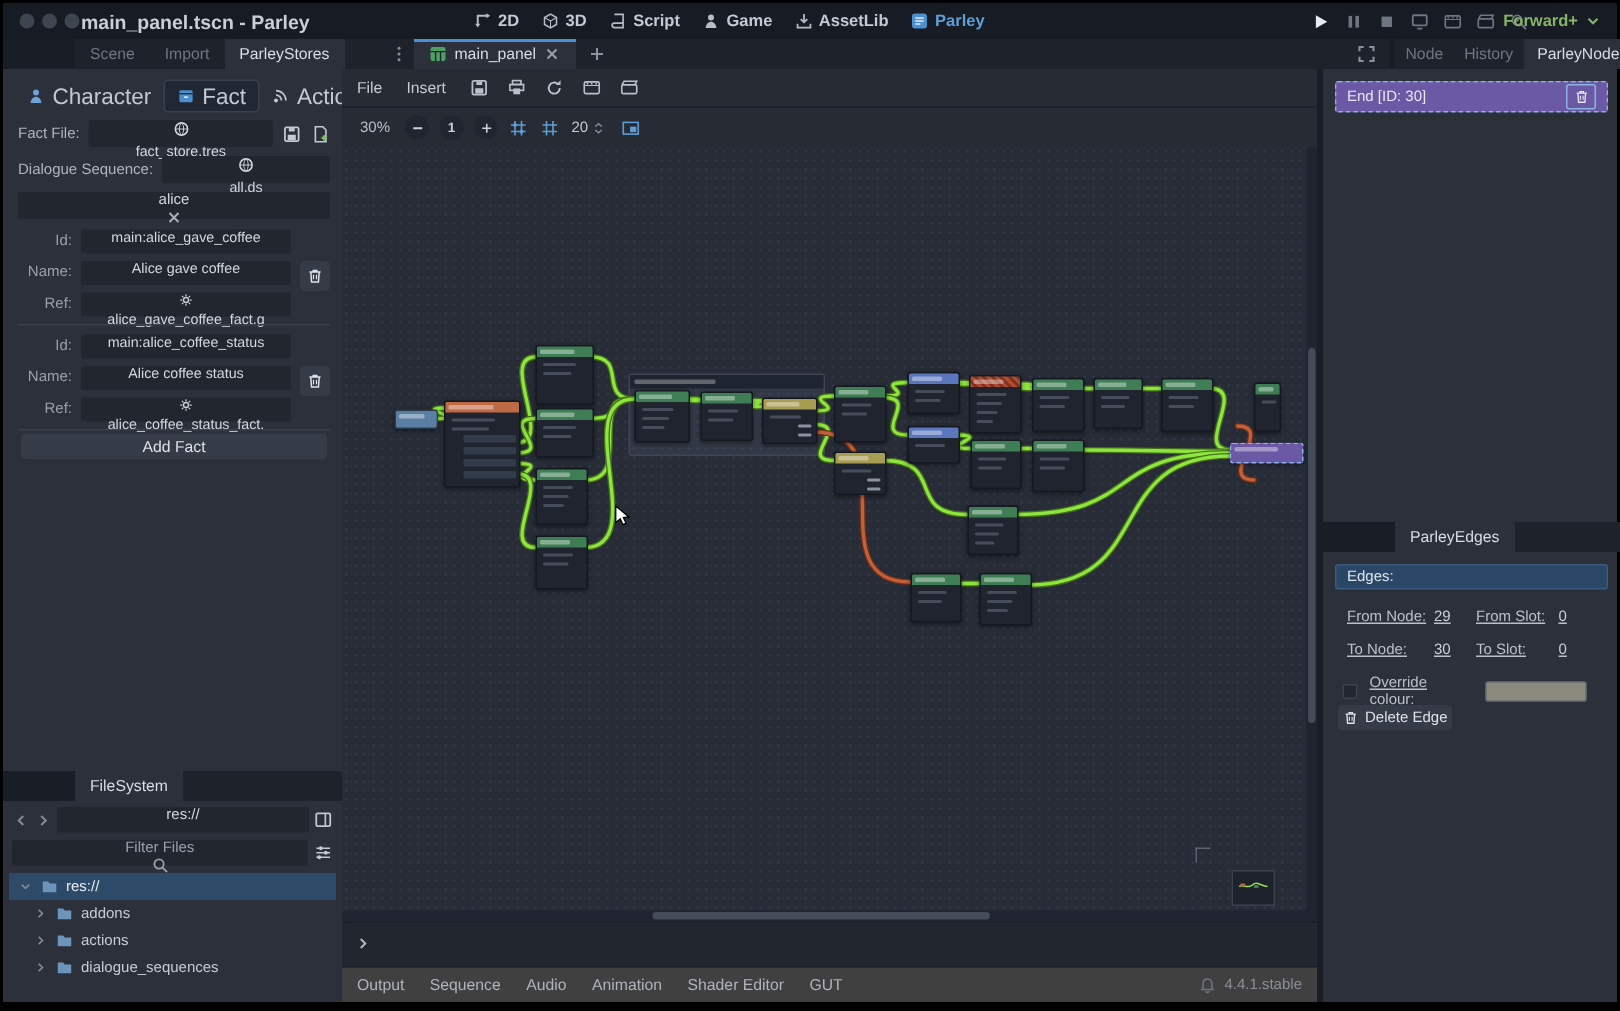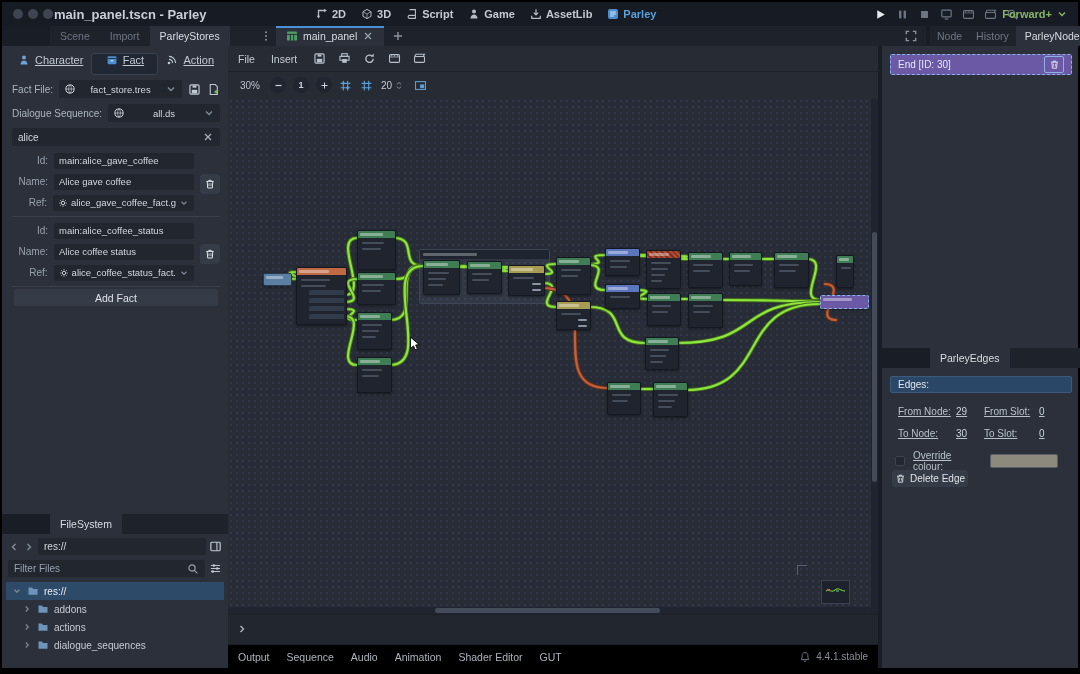--- a/index.html
+++ b/index.html
@@ -20,29 +20,29 @@
   .pbtn{display:inline-flex;width:13px;height:13px;color:#6e7684;}
   .pbtn.on{color:#e6e9ee;}
   .renderer{position:absolute;right:10px;top:0;height:24px;display:flex;align-items:center;gap:4px;
             color:#87b369;font-weight:bold;font-size:11px;}
   
   .tabbar{position:absolute;background:#1e222b;display:flex;align-items:flex-end;margin-left:48px;}
   .tab{height:20px;display:flex;align-items:center;gap:5px;padding:0 10px;color:#6f7682;font-size:10.5px;}
   .tab.on{background:#2b303a;color:#d8dce3;}
   .tab.topline{box-shadow:inset 0 2px 0 #4a90d9;}
   .panel{position:absolute;background:#2b303a;}
-  .field{background:#21262f;border-radius:2px;display:flex;align-items:center;color:#d3d8df;}
+  .field{background:#21262f;border-radius:2px;display:flex;align-items:center;color:#d3d8df;flex-direction:column;}
   .btn{background:#353b47;border-radius:3px;display:flex;align-items:center;justify-content:center;color:#dfe2e8;}
   .ic{display:inline-flex;width:13px;height:13px;flex:none;}
   .ic svg{width:100%;height:100%;}
   .ic12{width:12px;height:12px;}
   .mut{color:#9aa1ad;}
   .dotsbtn{margin-left:auto;color:#8a919e;display:inline-flex;width:12px;height:14px;align-self:center;}
   
-  .stortab{height:20px;display:flex;gap:5px;padding:0 8px;color:#c3c9d2;font-size:11px;text-decoration:underline;}
+  .stortab{height:20px;display:flex;align-items:center;gap:5px;padding:0 8px;color:#c3c9d2;font-size:15px;}
   .stortab.on{background:#222734;border:1px solid #3a4150;border-radius:3px;}
   .lbl{color:#aeb5bf;}
   .factcard{position:absolute;left:10px;right:8px;}
   .frow{display:flex;align-items:center;height:21px;}
   .frow .fl{width:36px;text-align:right;margin-right:6px;color:#9aa1ad;}
   .frow .field{flex:1;height:16px;padding:0 5px;font-size:9.5px;}
   .trashbtn{position:absolute;right:0;top:24px;width:20px;height:20px;}
   
   .fsrow{display:flex;align-items:center;height:18px;gap:5px;padding-left:8px;color:#c6cbd4;}
   .fsrow.selrow{background:#2d4a69;color:#e8edf3;}
@@ -74,21 +74,21 @@
   .kv{display:flex;align-items:center;color:#b9c0ca;text-decoration:underline;}
   .kv b{color:#ccd2da;font-weight:normal;}
   .hdrbar{background:#2b4767;border:1px solid #3c5a7e;border-radius:2px;color:#dfe5ec;
           display:flex;align-items:center;padding:0 7px;}
   .endrow{background:#6c59a5;border:1px dashed #88b4ea;border-radius:2px;display:flex;align-items:center;
           color:#e9e6f4;padding:0 7px;}
   .endtrash{margin-left:auto;width:18px;height:15px;border:1px solid #8ab2e4;border-radius:2px;
             display:flex;align-items:center;justify-content:center;color:#e9e6f4;background:#6c59a5;}
   .swatch{background:#8c8a7d;border:1px solid #5a5f66;border-radius:2px;}
   
-  .bbar{position:absolute;background:#000000;border-top:1px solid #1a1e26;display:flex;align-items:center;}
+  .bbar{position:absolute;background:#404040;border-top:1px solid #1a1e26;display:flex;align-items:center;}
   .bitem{color:#aeb4bd;font-size:10.5px;margin-right:17px;}
   .version{margin-left:auto;display:flex;align-items:center;gap:5px;color:#8a9098;font-size:10px;}
 </style>
 </head>
 <body>
 
 <div class="win">
 
   <div class="titlebar">
     <span class="tdot" style="left:11px"></span>

